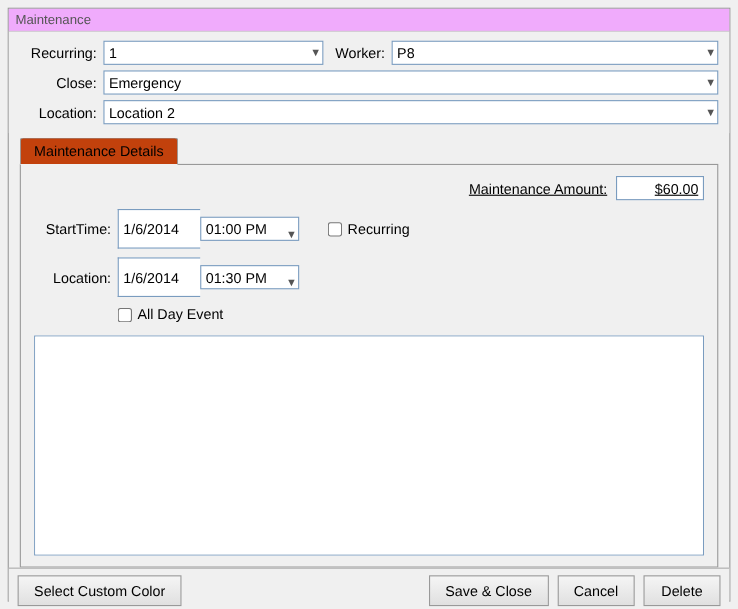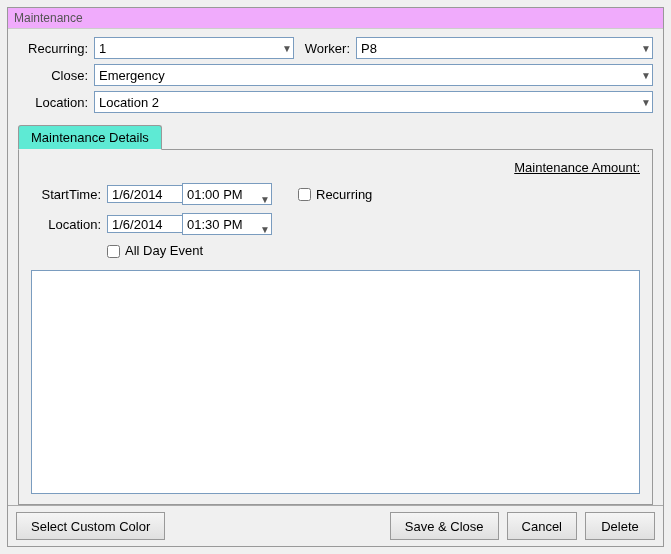--- a/index.html
+++ b/index.html
@@ -81,21 +81,21 @@
     .tab {
       background: #dce9f5;
       border: 1px solid #999;
       border-bottom: none;
       padding: 4px 12px;
       font-size: 13px;
       cursor: pointer;
       border-radius: 3px 3px 0 0;
     }
     .tab.active {
-      background: #5eead4;
+      background: #c2410c;
       z-index: 1;
       border-bottom: 1px solid #f0f0f0;
       margin-bottom: -1px;
     }
     .tab-body {
       border: 1px solid #999;
       background: #f0f0f0;
       flex: 1;
       padding: 10px 12px;
       display: flex;
@@ -125,21 +125,21 @@
       font-size: 13px;
       padding: 1px 4px;
       text-align: right;
     }
     .datetime-wrapper {
       display: flex;
       align-items: center;
     }
     .date-input {
       width: 75px;
-      height: 18px;
+      height: 36px;
       border: 1px solid #7a9cbf;
       border-right: none;
       background: white;
       font-size: 13px;
       padding: 1px 4px;
     }
     .time-select-wrapper {
       position: relative;
       display: inline-flex;
       align-items: flex-end;
@@ -257,20 +257,21 @@
   </div>
 
   <div class="tab-container">
     <div class="tab-header">
       <div class="tab active">Maintenance Details</div>
     </div>
     <div class="tab-body">
 
       <div class="maintenance-amount-row">
         <span class="amount-label">Maintenance Amount:</span>
+        <input class="amount-input" type="text" value="$60.00" style="">
       </div>
 
       <div class="tab-row">
         <span class="field-row-label">StartTime:</span>
         <div class="datetime-wrapper">
           <input class="date-input" type="text" value="1/6/2014" style="">
           <div class="time-select-wrapper">
             <select>
               <option>01:00 PM</option>
             </select>

